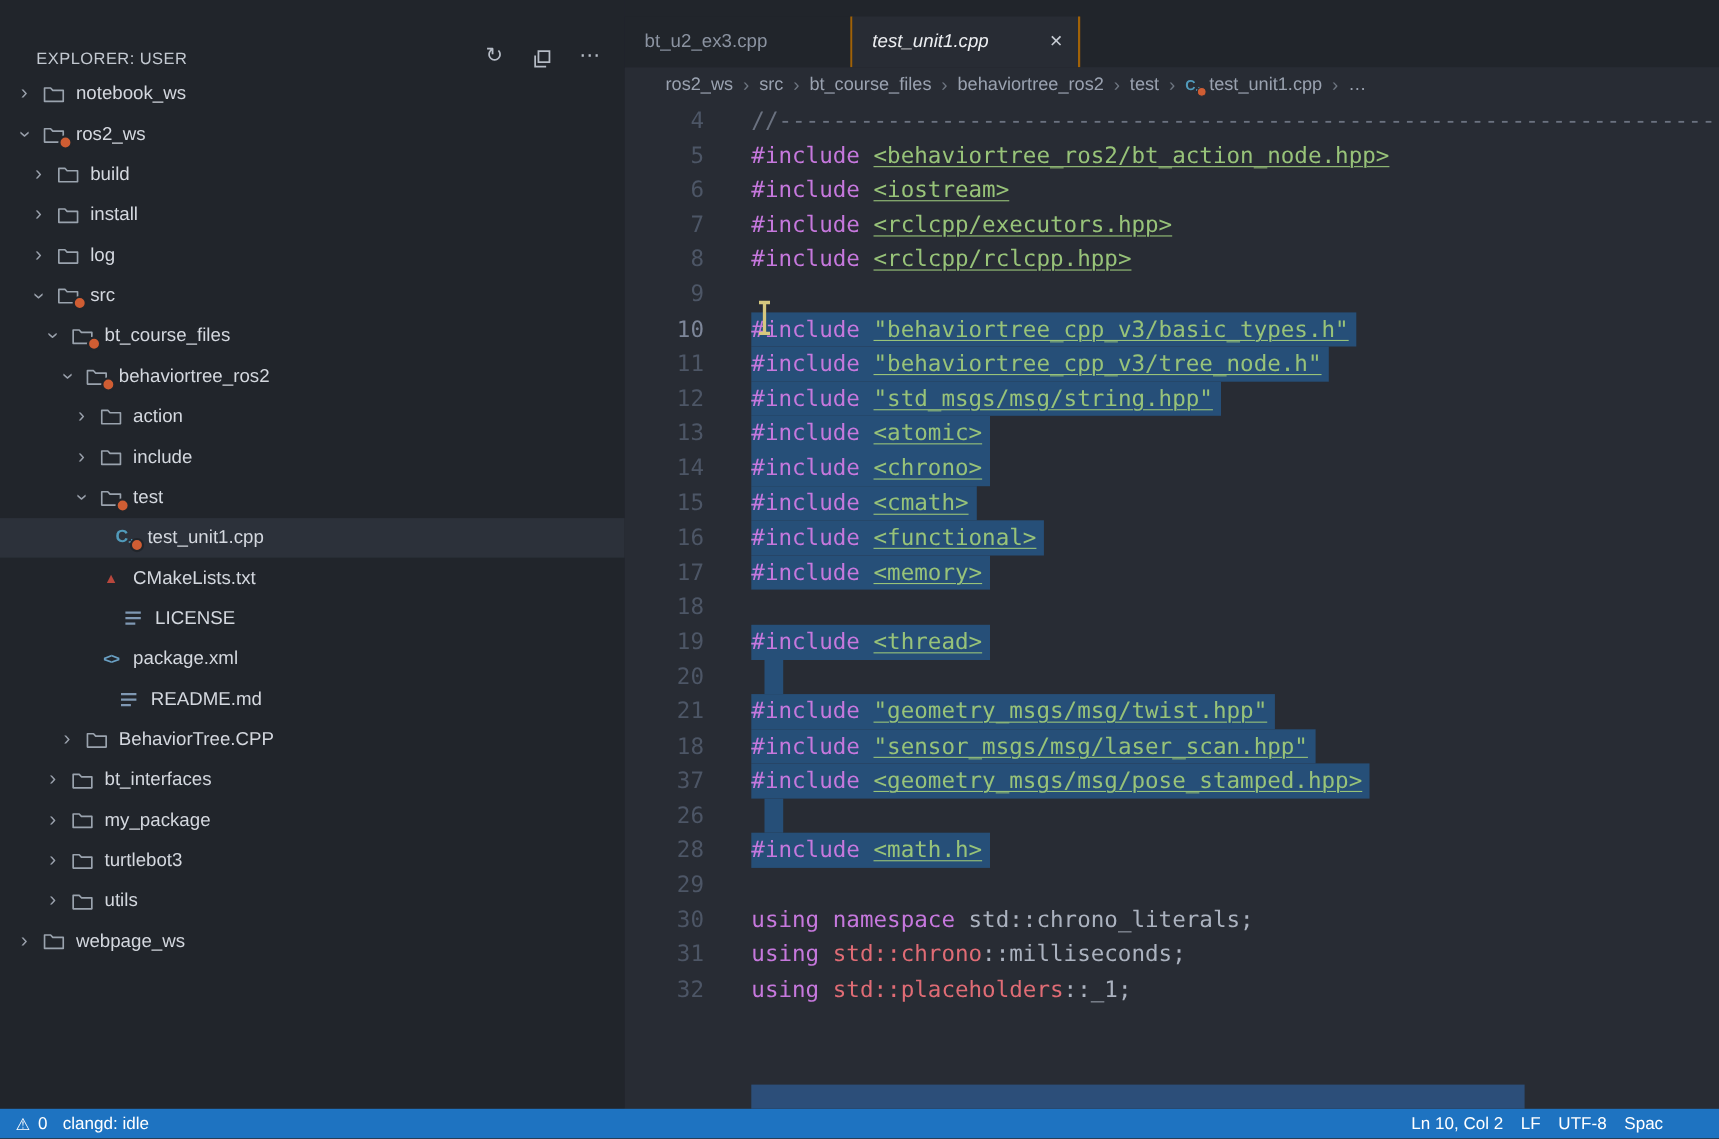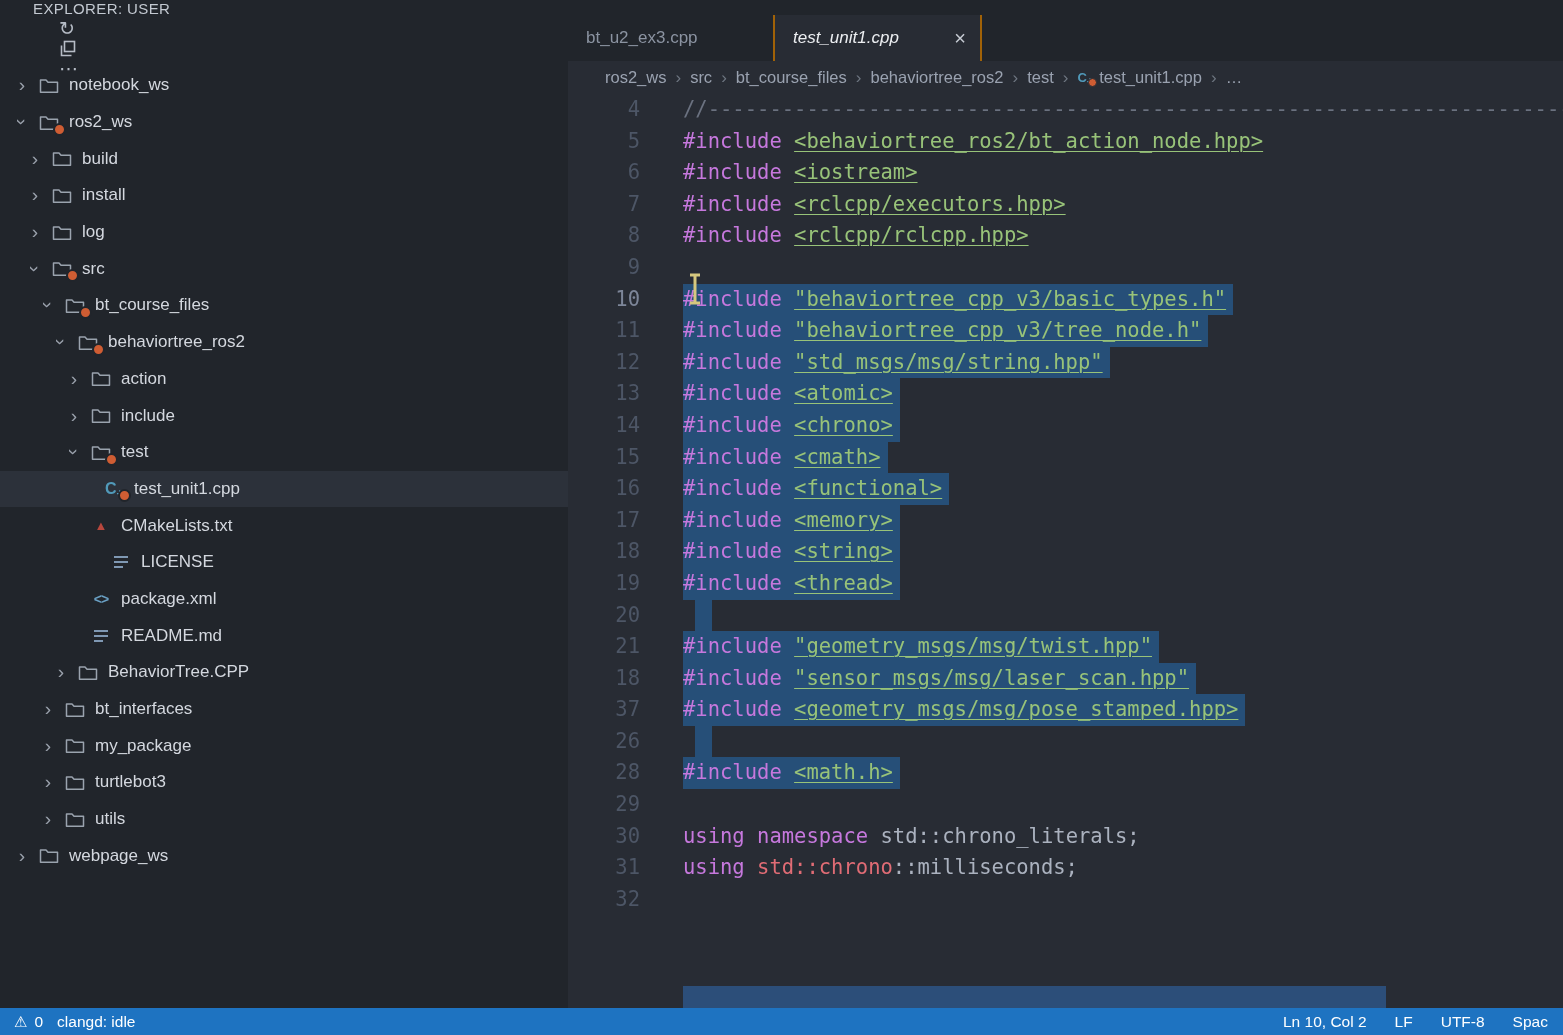--- a/index.html
+++ b/index.html
@@ -6,22 +6,22 @@
   body{
     width:1563px;height:1035px;overflow:hidden;
     background:var(--editor-bg,#282c34);
     font-family:"Liberation Sans",sans-serif;
   }
   .app{position:relative;width:1563px;height:1035px;overflow:hidden;}
 
   
   .sidebar{position:absolute;left:0;top:0;width:568px;bottom:27px;
     background:var(--sidebar-bg,#21252b);overflow:hidden;}
-  .explorer-header{height:62px;display:flex;align-items:flex-start;
-    padding:0 22px 0 33px;color:#c3c9d1;font-size:15px;letter-spacing:.4px;flex-direction:column;}
+  .explorer-header{height:62px;display:flex;align-items:flex-end;
+    padding:0 22px 0 33px;color:#c3c9d1;font-size:15px;letter-spacing:.4px;}
   .explorer-title{flex:1;white-space:nowrap;}
   .hicon{margin-left:26px;color:#b6bcc6;font-size:19px;display:flex;align-items:center;cursor:pointer;}
   .tree{padding-top:5px;}
   .trow{height:36.7px;display:flex;align-items:center;color:#d4d8df;font-size:17px;cursor:pointer;white-space:nowrap;}
   .trow.selected{background:var(--selected-row,#2c313a);}
   .chev{width:20px;flex:0 0 20px;font-size:19px;color:#9aa1ac;display:inline-flex;justify-content:center;}
   .chev.open{transform:rotate(90deg);}
   .ficon{width:22px;flex:0 0 22px;margin:0 9px 0 6px;position:relative;display:flex;justify-content:center;align-items:center;}
   .gitdot{position:absolute;right:-6px;bottom:-5px;width:9px;height:9px;border-radius:50%;
     background:var(--git-dot,#cf5d33);border:2px solid var(--sidebar-bg,#21252b);}
@@ -63,21 +63,21 @@
     background:rgba(47,108,178,.55);z-index:0;}
   .ibeam{position:absolute;left:118px;top:272px;z-index:6;}
 
   
   .statusbar{position:absolute;left:0;right:0;bottom:0;height:27px;
     background:var(--statusbar,#1e73c1);color:#fff;display:flex;align-items:center;
     font-size:15.5px;overflow:hidden;}
   .sb-left{display:flex;align-items:center;padding-left:14px;gap:7px;cursor:pointer;}
   .sb-warn{font-size:15px;}
   .sb-lsp{margin-left:7px;}
-  .sb-right{position:absolute;left:1283px;display:flex;align-items:center;gap:28px;white-space:nowrap;}
+  .sb-right{position:absolute;left:1283px;display:flex;align-items:center;gap:16px;white-space:nowrap;}
   .sb-item{cursor:pointer;}
 </style>
 </head>
 <body>
 
 <div class="app">
 
   <aside class="sidebar">
     <div class="explorer-header">
       <span class="explorer-title">EXPLORER: USER</span>
@@ -223,21 +223,21 @@
           </span>
           <span class="tlabel">LICENSE</span>
         </div>
         <div class="trow" style="padding-left: 64px;">
           <span class="chev"></span>
           <span class="ficon">
             <span class="xmlmark">&lt;&gt;</span>
           </span>
           <span class="tlabel">package.xml</span>
         </div>
-        <div class="trow" style="padding-left: 64px;">
+        <div class="trow" style="padding-left: 64px; margin-left: 16px;">
           <span class="chev"></span>
           <span class="ficon">
             <svg width="16" height="16" viewBox="0 0 16 16">
               <g stroke="#7f98b3" stroke-width="2">
                 <line x1="1" y1="3" x2="15" y2="3"></line>
                 <line x1="1" y1="8" x2="15" y2="8"></line>
                 <line x1="1" y1="13" x2="10" y2="13"></line>
               </g>
             </svg>
           </span>
@@ -348,32 +348,32 @@
         <div class="cline"><span class="lnum">8</span><span class="ltext"><span class="tk-pp">#include </span><span class="tk-inc">&lt;rclcpp/rclcpp.hpp&gt;</span></span></div>
         <div class="cline"><span class="lnum">9</span><span class="ltext"></span></div>
         <div class="cline"><span class="lnum active">10</span><span class="ltext"><span class="selwrap"><span class="tk-pp">#include </span><span class="tk-inc">"behaviortree_cpp_v3/basic_types.h"</span></span></span></div>
         <div class="cline"><span class="lnum">11</span><span class="ltext"><span class="selwrap"><span class="tk-pp">#include </span><span class="tk-inc">"behaviortree_cpp_v3/tree_node.h"</span></span></span></div>
         <div class="cline"><span class="lnum">12</span><span class="ltext"><span class="selwrap"><span class="tk-pp">#include </span><span class="tk-inc">"std_msgs/msg/string.hpp"</span></span></span></div>
         <div class="cline"><span class="lnum">13</span><span class="ltext"><span class="selwrap"><span class="tk-pp">#include </span><span class="tk-inc">&lt;atomic&gt;</span></span></span></div>
         <div class="cline"><span class="lnum">14</span><span class="ltext"><span class="selwrap"><span class="tk-pp">#include </span><span class="tk-inc">&lt;chrono&gt;</span></span></span></div>
         <div class="cline"><span class="lnum">15</span><span class="ltext"><span class="selwrap"><span class="tk-pp">#include </span><span class="tk-inc">&lt;cmath&gt;</span></span></span></div>
         <div class="cline"><span class="lnum">16</span><span class="ltext"><span class="selwrap"><span class="tk-pp">#include </span><span class="tk-inc">&lt;functional&gt;</span></span></span></div>
         <div class="cline"><span class="lnum">17</span><span class="ltext"><span class="selwrap"><span class="tk-pp">#include </span><span class="tk-inc">&lt;memory&gt;</span></span></span></div>
-        <div class="cline"><span class="lnum">18</span><span class="ltext"><span class="selwrap"><span class="tk-pp">#include </span><span class="tk-inc">&lt;string&gt;</span></span></span></div>
+        <div class="cline"><span class="lnum">18</span></div>
         <div class="cline"><span class="lnum">19</span><span class="ltext"><span class="selwrap"><span class="tk-pp">#include </span><span class="tk-inc">&lt;thread&gt;</span></span></span></div>
         <div class="cline"><span class="lnum">20</span><span class="ltext"><span class="selempty"></span></span></div>
         <div class="cline"><span class="lnum">21</span><span class="ltext"><span class="selwrap"><span class="tk-pp">#include </span><span class="tk-inc">"geometry_msgs/msg/twist.hpp"</span></span></span></div>
         <div class="cline"><span class="lnum">18</span><span class="ltext"><span class="selwrap"><span class="tk-pp">#include </span><span class="tk-inc">"sensor_msgs/msg/laser_scan.hpp"</span></span></span></div>
         <div class="cline"><span class="lnum">37</span><span class="ltext"><span class="selwrap"><span class="tk-pp">#include </span><span class="tk-inc">&lt;geometry_msgs/msg/pose_stamped.hpp&gt;</span></span></span></div>
         <div class="cline"><span class="lnum">26</span><span class="ltext"><span class="selempty"></span></span></div>
         <div class="cline"><span class="lnum">28</span><span class="ltext"><span class="selwrap"><span class="tk-pp">#include </span><span class="tk-inc">&lt;math.h&gt;</span></span></span></div>
         <div class="cline"><span class="lnum">29</span><span class="ltext"></span></div>
         <div class="cline"><span class="lnum">30</span><span class="ltext"><span class="tk-pp">using</span><span class="tk-txt"> </span><span class="tk-pp">namespace</span><span class="tk-txt"> std::chrono_literals;</span></span></div>
         <div class="cline"><span class="lnum">31</span><span class="ltext"><span class="tk-pp">using</span><span class="tk-txt"> </span><span class="tk-ns">std::chrono</span><span class="tk-txt">::milliseconds;</span></span></div>
-        <div class="cline"><span class="lnum">32</span></div>
+        <div class="cline"><span class="lnum">32</span><span class="ltext"><span class="tk-pp">using</span><span class="tk-txt"> </span><span class="tk-ns">std::placeholders</span><span class="tk-txt">::_1;</span></span></div>
       </div>
     <div class="hbar"></div>
     <div class="ibeam">
       <svg width="18" height="34" viewBox="0 0 18 34">
         <path d="M4 3 h10 M9 3 v28 M4 31 h10" stroke="#d6c87e" stroke-width="3" fill="none"></path>
       </svg>
     </div>
   </main>
 
   <footer class="statusbar">

